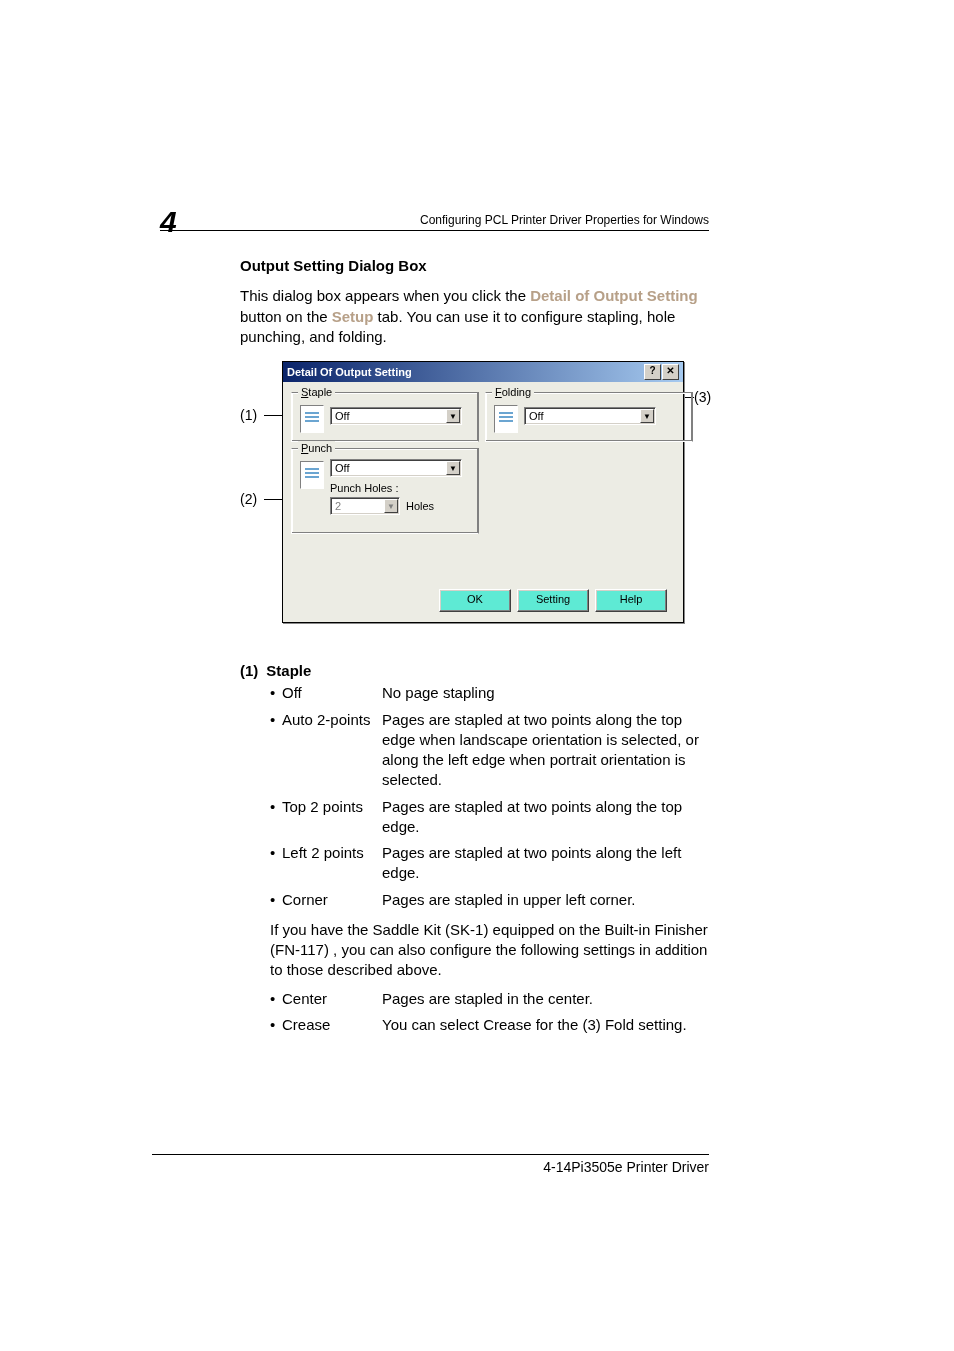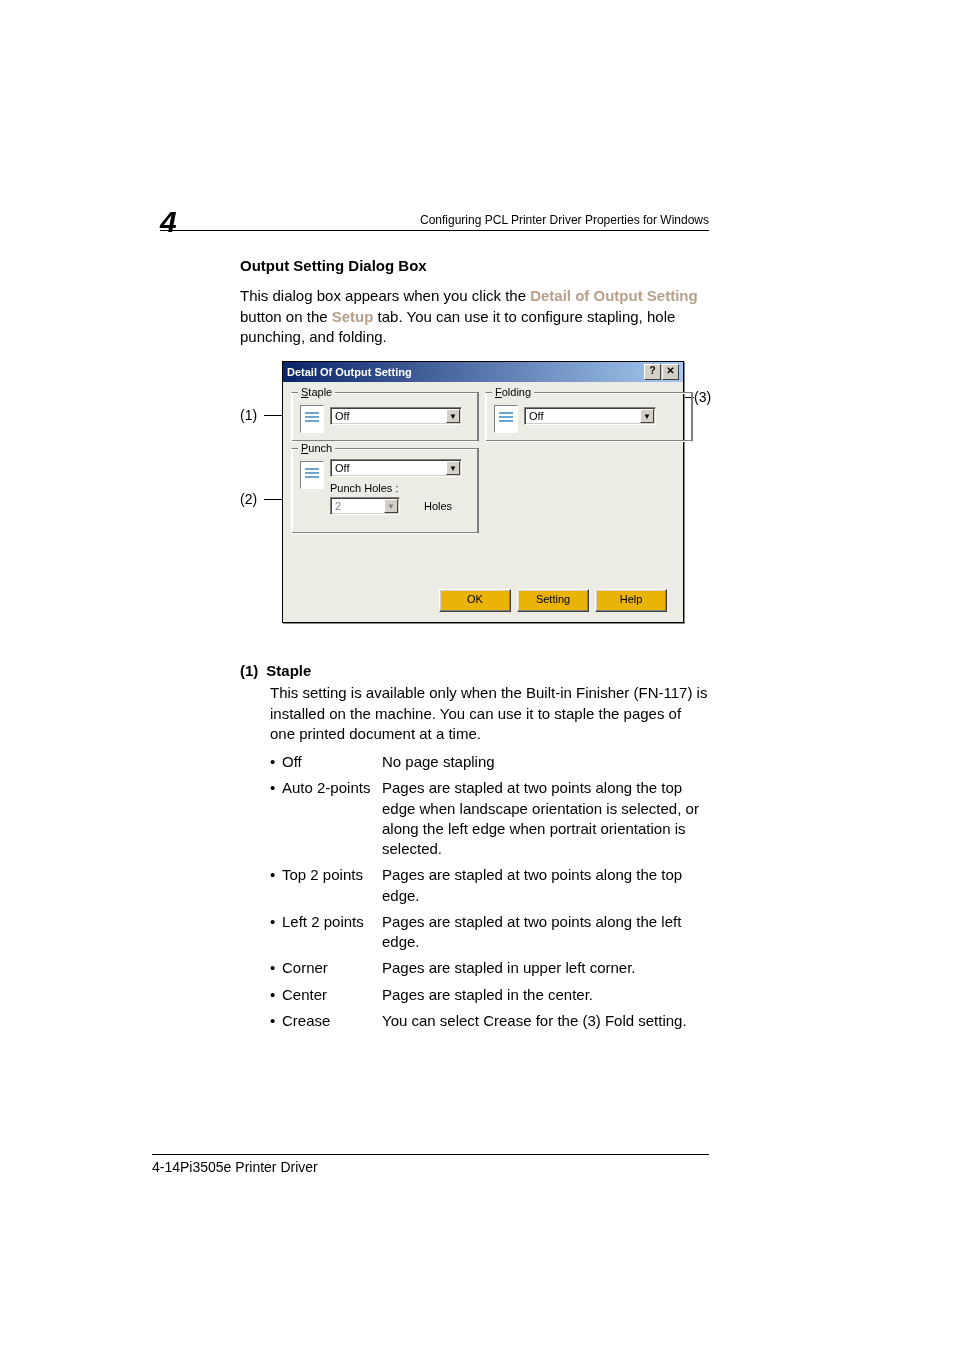--- a/index.html
+++ b/index.html
@@ -187,21 +187,21 @@
     color: #808080;
   }
   .small-label {
     position: absolute;
     font-size: 11px;
   }
   .dlg-btn {
     position: absolute;
     height: 21px;
     width: 70px;
-    background: #eab308;
+    background: #5eead4;
     border: 1px solid #fff;
     border-right-color: #404040;
     border-bottom-color: #404040;
     font-size: 11px;
     text-align: center;
     line-height: 19px;
     box-shadow: inset -1px -1px 0 #808080, inset 1px 1px 0 #d4d0c8;
   }
   .btn-ok { right: 172px; bottom: 10px; }
   .btn-cancel { right: 94px; bottom: 10px; }
@@ -246,21 +246,21 @@
   }
   .footer {
     position: absolute;
     bottom: 176px;
     left: 152px;
     right: 245px;
     border-top: 1px solid #000;
     font-size: 14px;
     padding-top: 4px;
     display: flex;
-    justify-content: flex-start;
+    justify-content: flex-end;
     margin-top: 8px;
   }
 </style>
 </head>
 <body>
 
 <div class="page">
 
   <div class="chapter-num">4</div>
   <div class="header-title">Configuring PCL Printer Driver Properties for Windows</div>
@@ -307,35 +307,34 @@
         </div>
 
         <div class="groupbox punch-box">
           <div class="legend"><span style="text-decoration:underline">P</span>unch</div>
           <div class="preview-icon">
               <div class="lines"></div>
             </div>
           <div class="win-select" style="left:38px; top:10px; width:132px;">Off</div>
           <div class="small-label" style="left:38px; top:32px;">Punch Holes :</div>
           <div class="win-select disabled" style="left:38px; top:48px; width:70px;">2</div>
-          <div class="small-label" style="left:132px; top:50px;">Holes</div>
+          <div class="small-label" style="left:114px; top:50px;">Holes</div>
         </div>
 
         <div class="dlg-btn btn-ok">OK</div>
         <div class="dlg-btn btn-cancel">Setting</div>
         <div class="dlg-btn btn-help">Help</div>
       </div>
     </div>
 
     <div class="section-list">
       <div class="num-head">
         <span>(1)</span>
         <span>Staple</span>
       </div>
-      <div class="num-body">This setting is available only when the Built-in Finisher (FN-117) is installed on the machine. You can use it to staple the pages of one printed document at a time.</div>
 
       <div class="opt-row">
         <span class="bullet">•</span>
         <span class="opt-name">Off</span>
         <span class="opt-desc">No page stapling</span>
       </div>
       <div class="opt-row">
         <span class="bullet">•</span>
         <span class="opt-name">Auto 2-points</span>
         <span class="opt-desc">Pages are stapled at two points along the top edge when landscape orientation is selected, or along the left edge when portrait orientation is selected.</span>
@@ -349,20 +348,21 @@
         <span class="bullet">•</span>
         <span class="opt-name">Left 2 points</span>
         <span class="opt-desc">Pages are stapled at two points along the left edge.</span>
       </div>
       <div class="opt-row">
         <span class="bullet">•</span>
         <span class="opt-name">Corner</span>
         <span class="opt-desc">Pages are stapled in upper left corner.</span>
       </div>
 
+      <div class="num-body" style="margin-top:10px;">If you have the Saddle Kit (SK-1) equipped on the Built-in Finisher (FN-117) , you can also configure the following settings in addition to those described above.</div>
 
       <div class="opt-row">
         <span class="bullet">•</span>
         <span class="opt-name">Center</span>
         <span class="opt-desc">Pages are stapled in the center.</span>
       </div>
       <div class="opt-row">
         <span class="bullet">•</span>
         <span class="opt-name">Crease</span>
         <span class="opt-desc">You can select Crease for the (3) Fold setting.</span>

